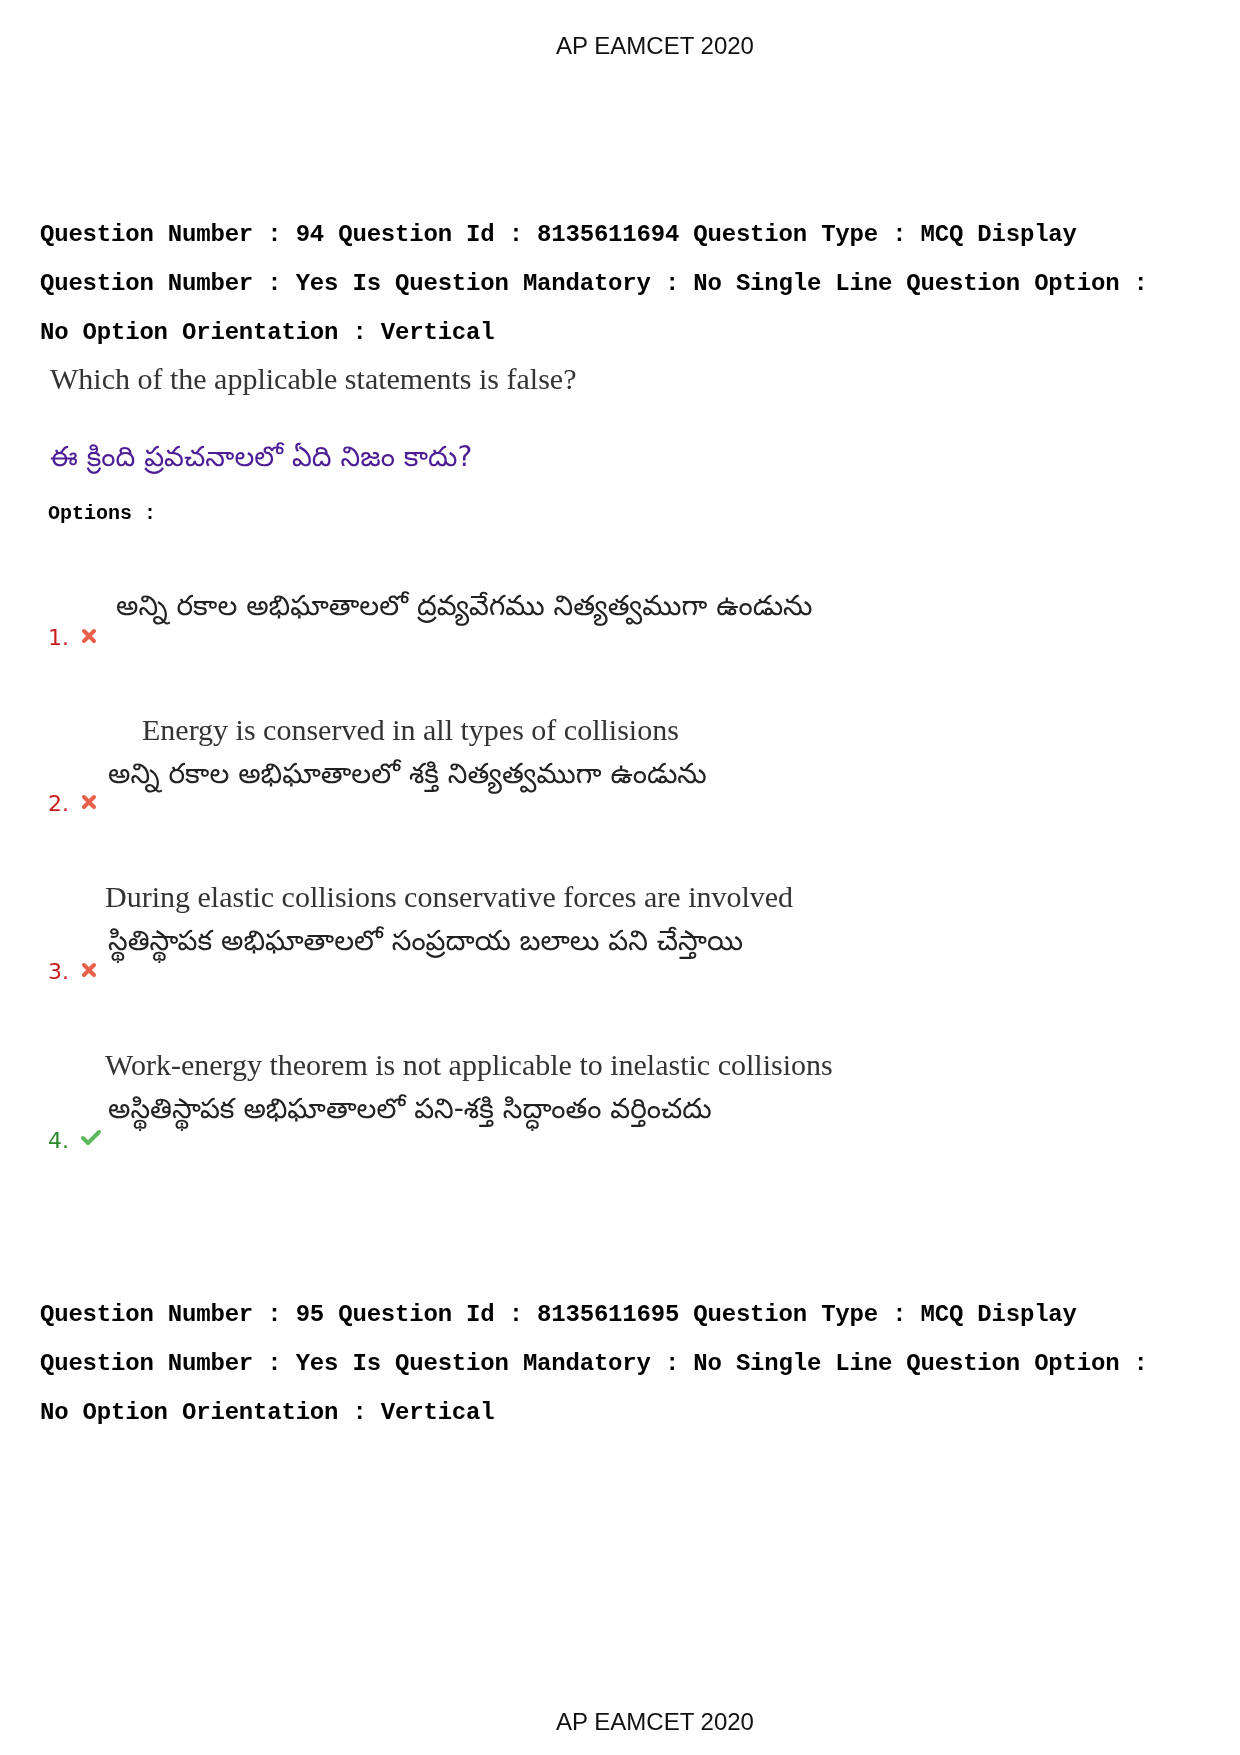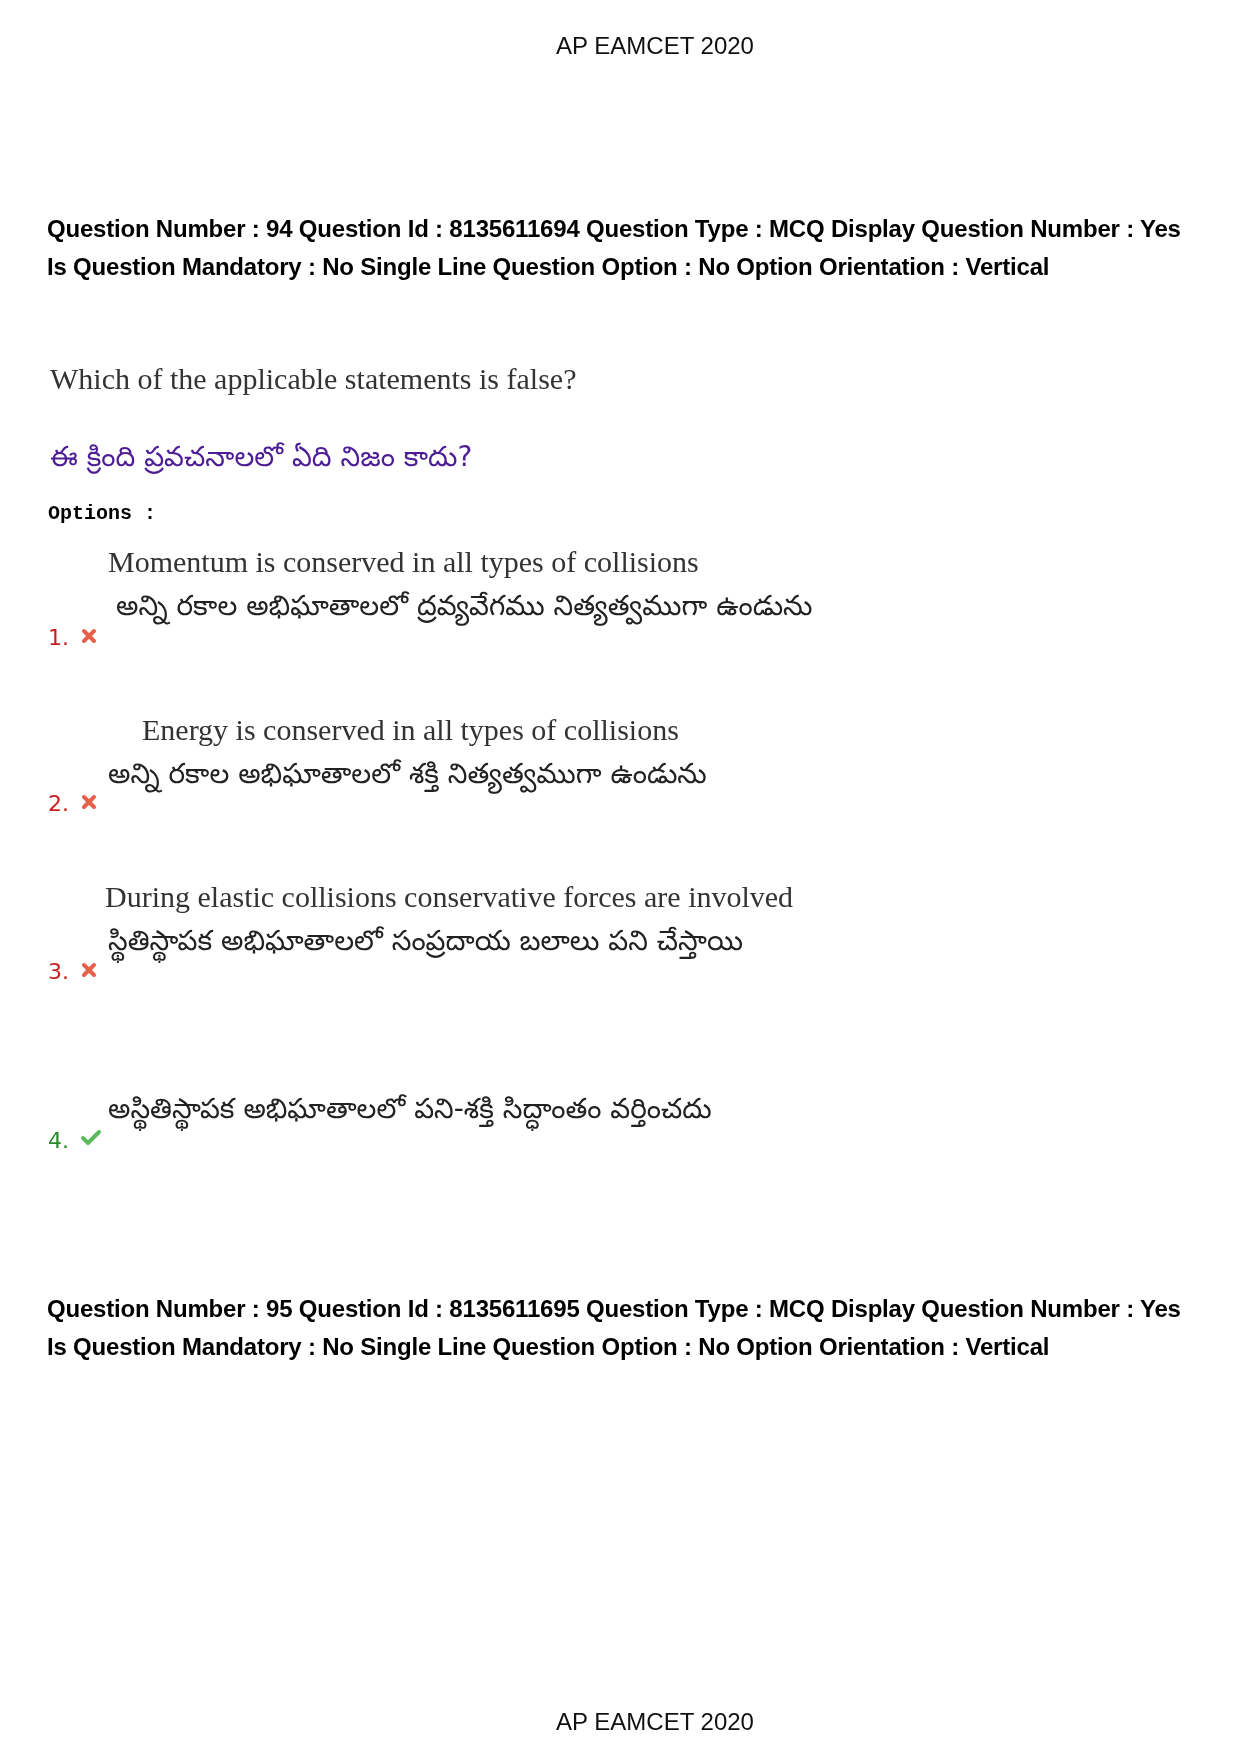--- a/index.html
+++ b/index.html
@@ -4,23 +4,23 @@
 <style>
   html, body { margin: 0; padding: 0; background: #ffffff; }
   body { width: 1240px; height: 1755px; position: relative; overflow: hidden; color: #000; }
   .page-header, .page-footer {
     position: absolute; left: 0; width: 1240px; text-align: center;
     font-family: "Liberation Sans", sans-serif; font-size: 24px; color: #111; padding-left: 35px;
   }
   .page-header { top: 32px; }
   .page-footer { top: 1708px; }
   .meta {
-    position: absolute; left: 47px; width: 1150px;
-    font-family: Liberation Sans, sans-serif; font-weight: bold; font-size: 24px;
-    line-height: 38px; color: #000; letter-spacing: -0.2px;
+    position: absolute; left: 40px; width: 1150px;
+    font-family: Liberation Mono, monospace; font-weight: bold; font-size: 24px;
+    line-height: 49px; color: #000; letter-spacing: -0.2px;
   }
   .meta-q94 { top: 210px; }
   .meta-q95 { top: 1290px; }
   .q-en {
     position: absolute; left: 50px; top: 362px;
     font-family: "Liberation Serif", serif; font-size: 30px; color: #333;
   }
   .q-te {
     position: absolute; left: 50px; top: 440px;
     font-family: "DejaVu Sans", sans-serif; font-size: 28px; color: #4c1d95;
@@ -52,21 +52,20 @@
 <div class="page-header">AP EAMCET 2020</div>
 
 <div class="meta meta-q94">Question Number : 94 Question Id : 8135611694 Question Type : MCQ Display Question Number : Yes Is Question Mandatory : No Single Line Question Option : No Option Orientation : Vertical</div>
 
 <div class="q-en">Which of the applicable statements is false?</div>
 <div class="q-te">ఈ క్రింది ప్రవచనాలలో ఏది నిజం కాదు?</div>
 
 <div class="options-label">Options :</div>
 
 <div class="option" style="top:545px;">
-  <div class="opt-en" style="top:0px;">Momentum is conserved in all types of collisions</div>
   <div class="opt-te" style="top:44px;margin-left:8px;">అన్ని రకాల అభిఘాతాలలో ద్రవ్యవేగము నిత్యత్వముగా ఉండును</div>
   <div class="opt-num wrong" style="top:80px;">1.</div>
   <svg class="opt-mark" style="top:82px;" viewBox="0 0 18 18">
     <path d="M4 4 L14 14 M14 4 L4 14" stroke="#e8604a" stroke-width="4" stroke-linecap="round"></path>
   </svg>
 </div>
 
 <div class="option" style="top:713px;">
   <div class="opt-en" style="top:0px; left:110px;margin-left:32px;">Energy is conserved in all types of collisions</div>
   <div class="opt-te" style="top:44px;">అన్ని రకాల అభిఘాతాలలో శక్తి నిత్యత్వముగా ఉండును</div>
@@ -79,20 +78,21 @@
 <div class="option" style="top:880px;text-align:right;">
   <div class="opt-en" style="top:0px; left:105px;">During elastic collisions conservative forces are involved</div>
   <div class="opt-te" style="top:44px;">స్థితిస్థాపక అభిఘాతాలలో సంప్రదాయ బలాలు పని చేస్తాయి</div>
   <div class="opt-num wrong" style="top:79px;">3.</div>
   <svg class="opt-mark" style="top:81px;" viewBox="0 0 18 18">
     <path d="M4 4 L14 14 M14 4 L4 14" stroke="#e8604a" stroke-width="4" stroke-linecap="round"></path>
   </svg>
 </div>
 
 <div class="option" style="top:1048px;">
+  <div class="opt-en" style="top:0px; left:105px;">Work-energy theorem is not applicable to inelastic collisions</div>
   <div class="opt-te" style="top:44px;">అస్థితిస్థాపక అభిఘాతాలలో పని-శక్తి సిద్ధాంతం వర్తించదు</div>
   <div class="opt-num right" style="top:80px;">4.</div>
   <svg class="opt-mark" style="top:81px; width:22px;" viewBox="0 0 22 18">
     <path d="M3 9 L8 14 L19 3" stroke="#5cb85c" stroke-width="4" fill="none" stroke-linecap="round" stroke-linejoin="round"></path>
   </svg>
 </div>
 
 <div class="meta meta-q95">Question Number : 95 Question Id : 8135611695 Question Type : MCQ Display Question Number : Yes Is Question Mandatory : No Single Line Question Option : No Option Orientation : Vertical</div>
 
 <div class="page-footer">AP EAMCET 2020</div>

